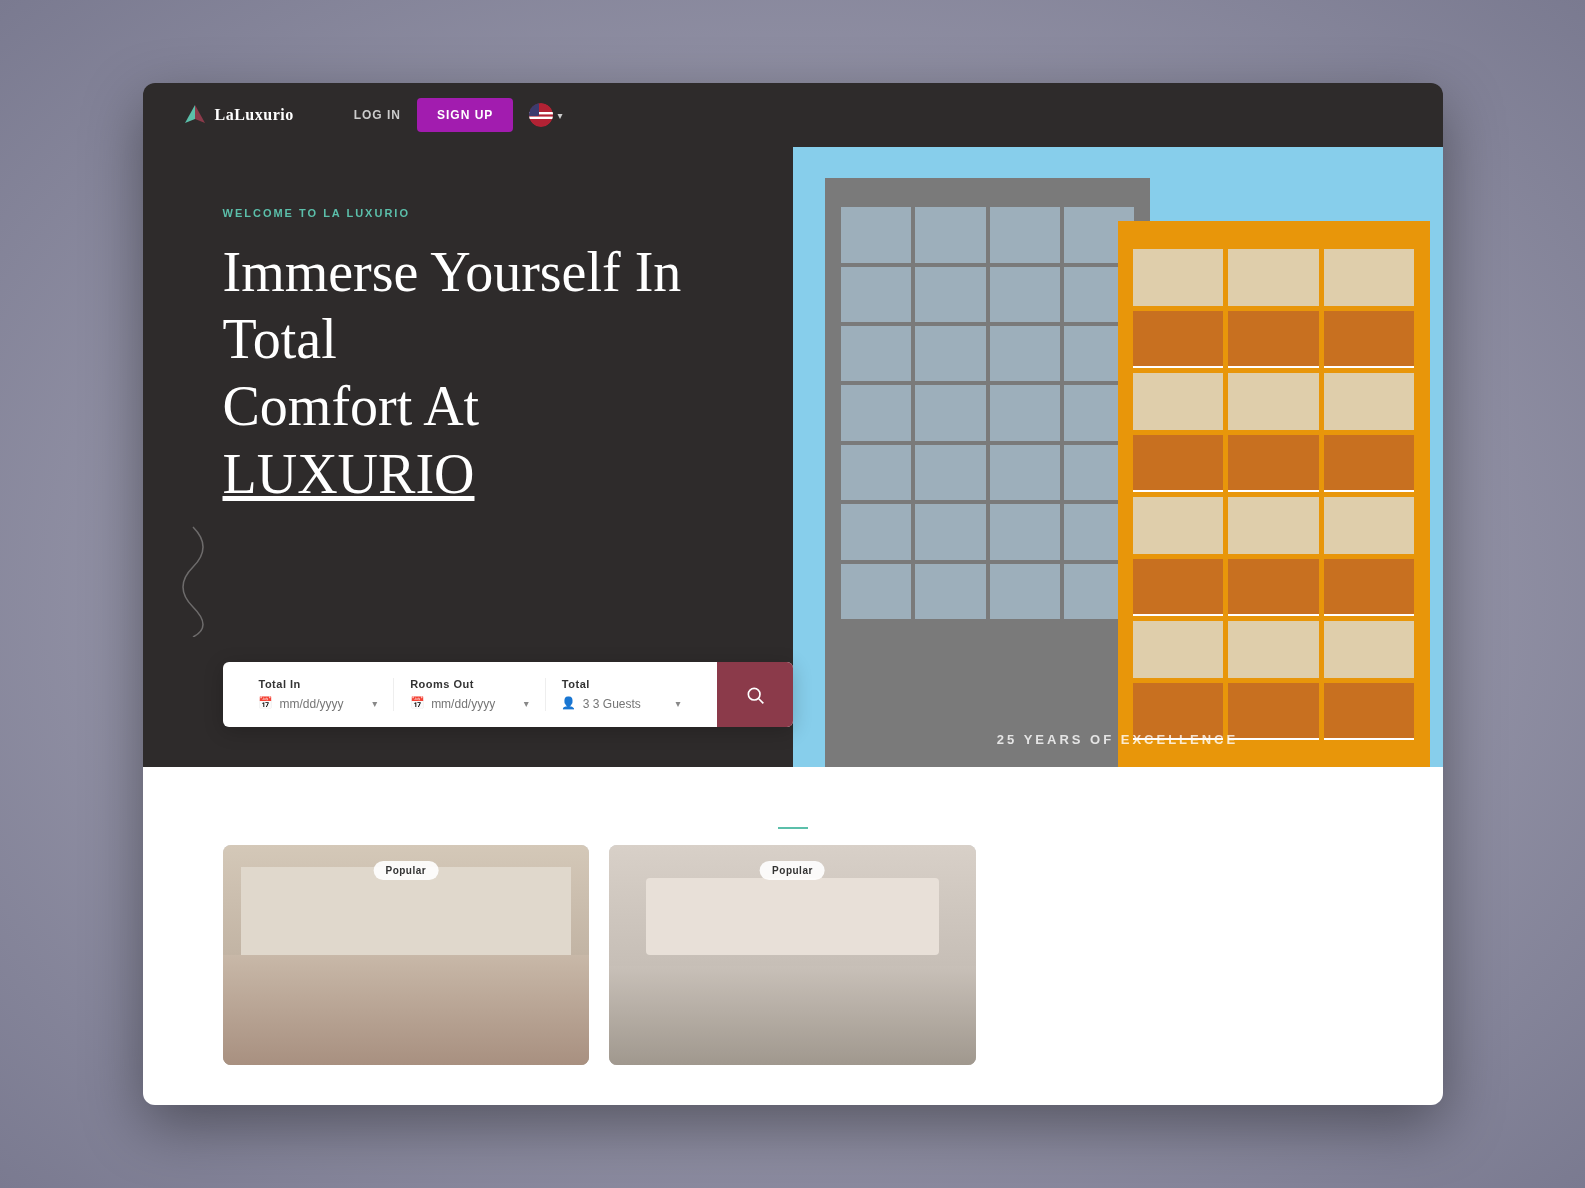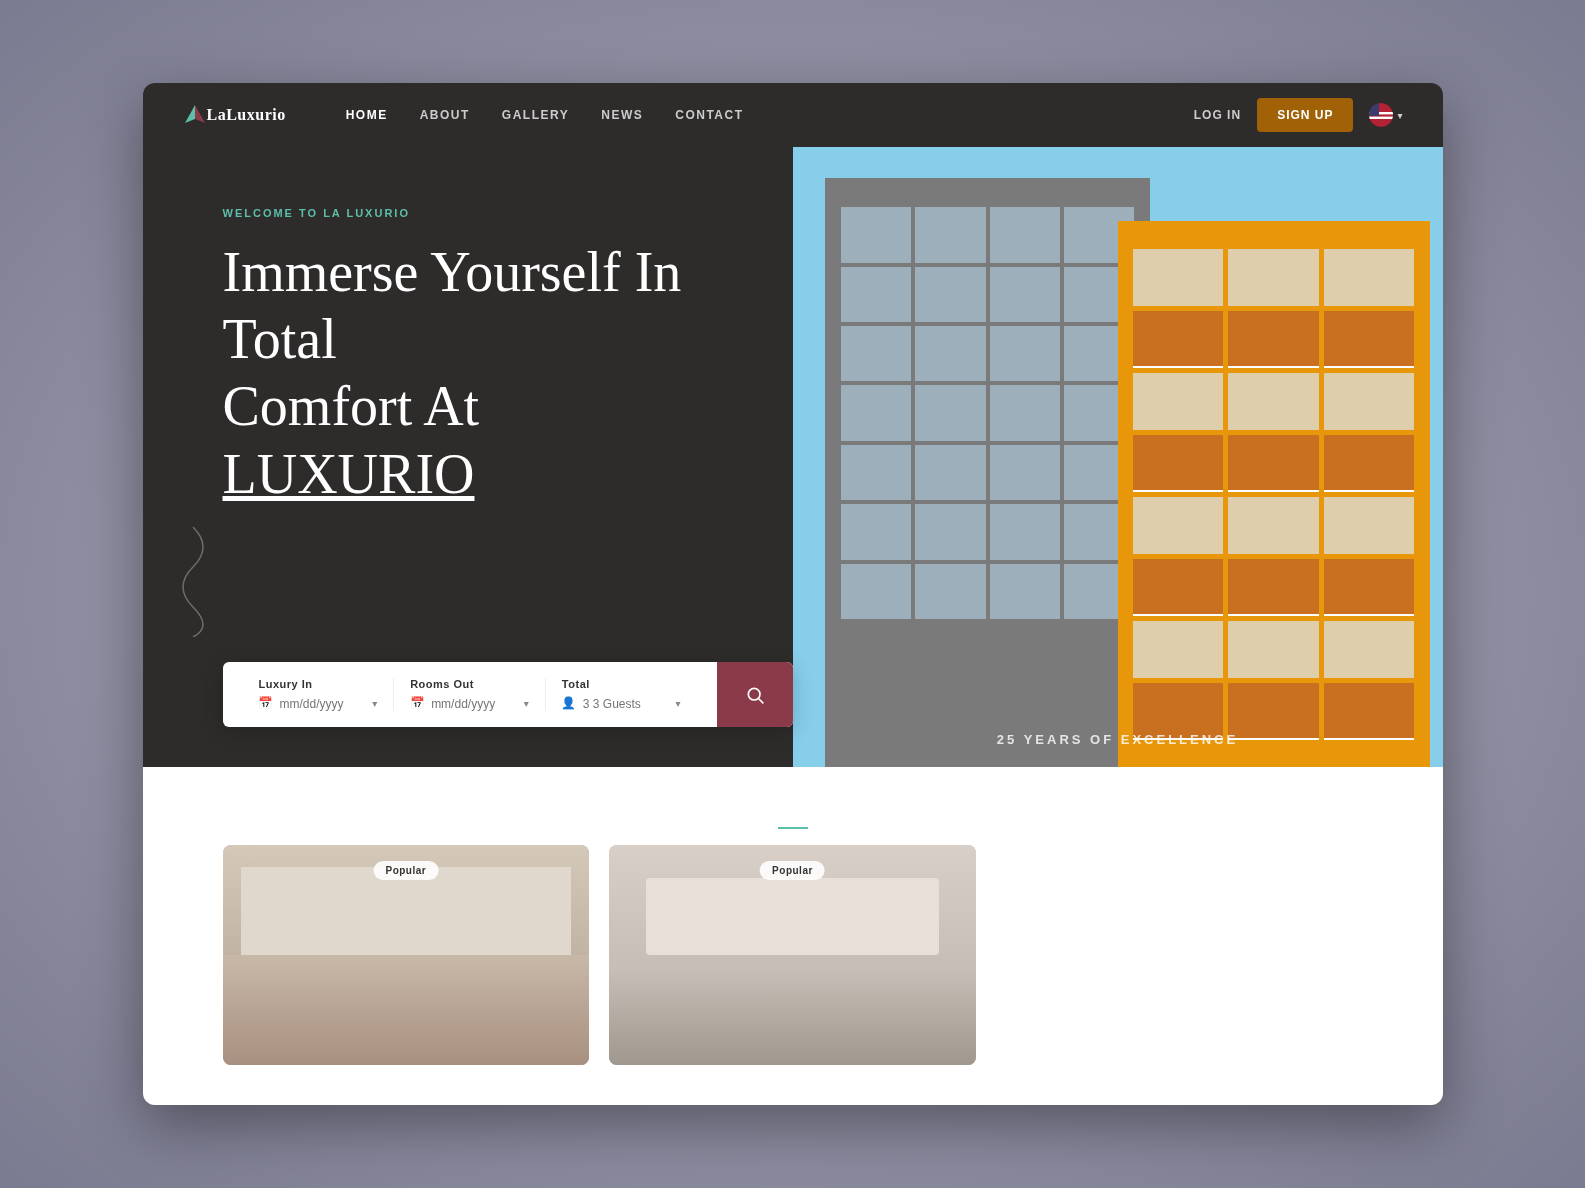--- a/index.html
+++ b/index.html
@@ -25,21 +25,21 @@
       display: flex;
       align-items: center;
       padding: 0 40px;
       height: 64px;
       position: relative;
       z-index: 10;
     }
     .logo {
       display: flex;
       align-items: center;
-      gap: 0;
+      gap: 8px;
       margin-right: 60px;
     }
     .logo-icon {
       width: 24px;
       height: 24px;
     }
     .logo-text {
       color: #fff;
       font-family: 'Georgia', serif;
       font-size: 16px;
@@ -74,21 +74,21 @@
       font-family: Arial, sans-serif;
       font-size: 12px;
       font-weight: 600;
       letter-spacing: 1px;
       text-transform: uppercase;
       cursor: pointer;
       background: none;
       border: none;
     }
     .signup-btn {
-      background: #a16207;
+      background: #a21caf;
       color: #fff;
       font-family: Arial, sans-serif;
       font-size: 12px;
       font-weight: 700;
       letter-spacing: 1px;
       text-transform: uppercase;
       border: none;
       padding: 10px 20px;
       border-radius: 4px;
       cursor: pointer;
@@ -314,27 +314,20 @@
 
   <nav class="navbar">
     <div class="logo">
       <svg class="logo-icon" viewBox="0 0 24 24">
         <polygon points="12,2 2,20 12,16" fill="#5bbfaa"></polygon>
         <polygon points="12,2 22,20 12,16" fill="#8b3a4a"></polygon>
       </svg>
       <span class="logo-text">LaLuxurio</span>
     </div>
 
-    <div class="nav-links">
-      <a class="nav-link active">HOME</a>
-      <a class="nav-link">ABOUT</a>
-      <a class="nav-link">GALLERY</a>
-      <a class="nav-link">NEWS</a>
-      <a class="nav-link">CONTACT</a>
-    </div>
 
     <div class="nav-right">
       <button class="login-btn">LOG IN</button>
       <button class="signup-btn">SIGN UP</button>
       <div class="lang-selector">
 
         <div class="flag-icon">
           <svg viewBox="0 0 24 24" width="24" height="24">
             <circle cx="12" cy="12" r="12" fill="#b22234"></circle>
             <rect x="0" y="9" width="24" height="2.4" fill="#fff"></rect>
@@ -429,21 +422,21 @@
         </div>
       </div>
 
       <div class="excellence-text">25 YEARS OF EXCELLENCE</div>
     </div>
 
     <div class="booking-form">
       <div class="form-fields">
 
         <div class="form-field">
-          <span class="field-label">Luxury In</span>
+          <span class="field-label">Total In</span>
           <div class="field-input-row">
             <span class="field-icon">📅</span>
             <input type="text" class="field-input" placeholder="mm/dd/yyyy" style="">
             <span class="field-chevron">▾</span>
           </div>
         </div>
 
         <div class="form-field">
           <span class="field-label">Rooms Out</span>
           <div class="field-input-row">

